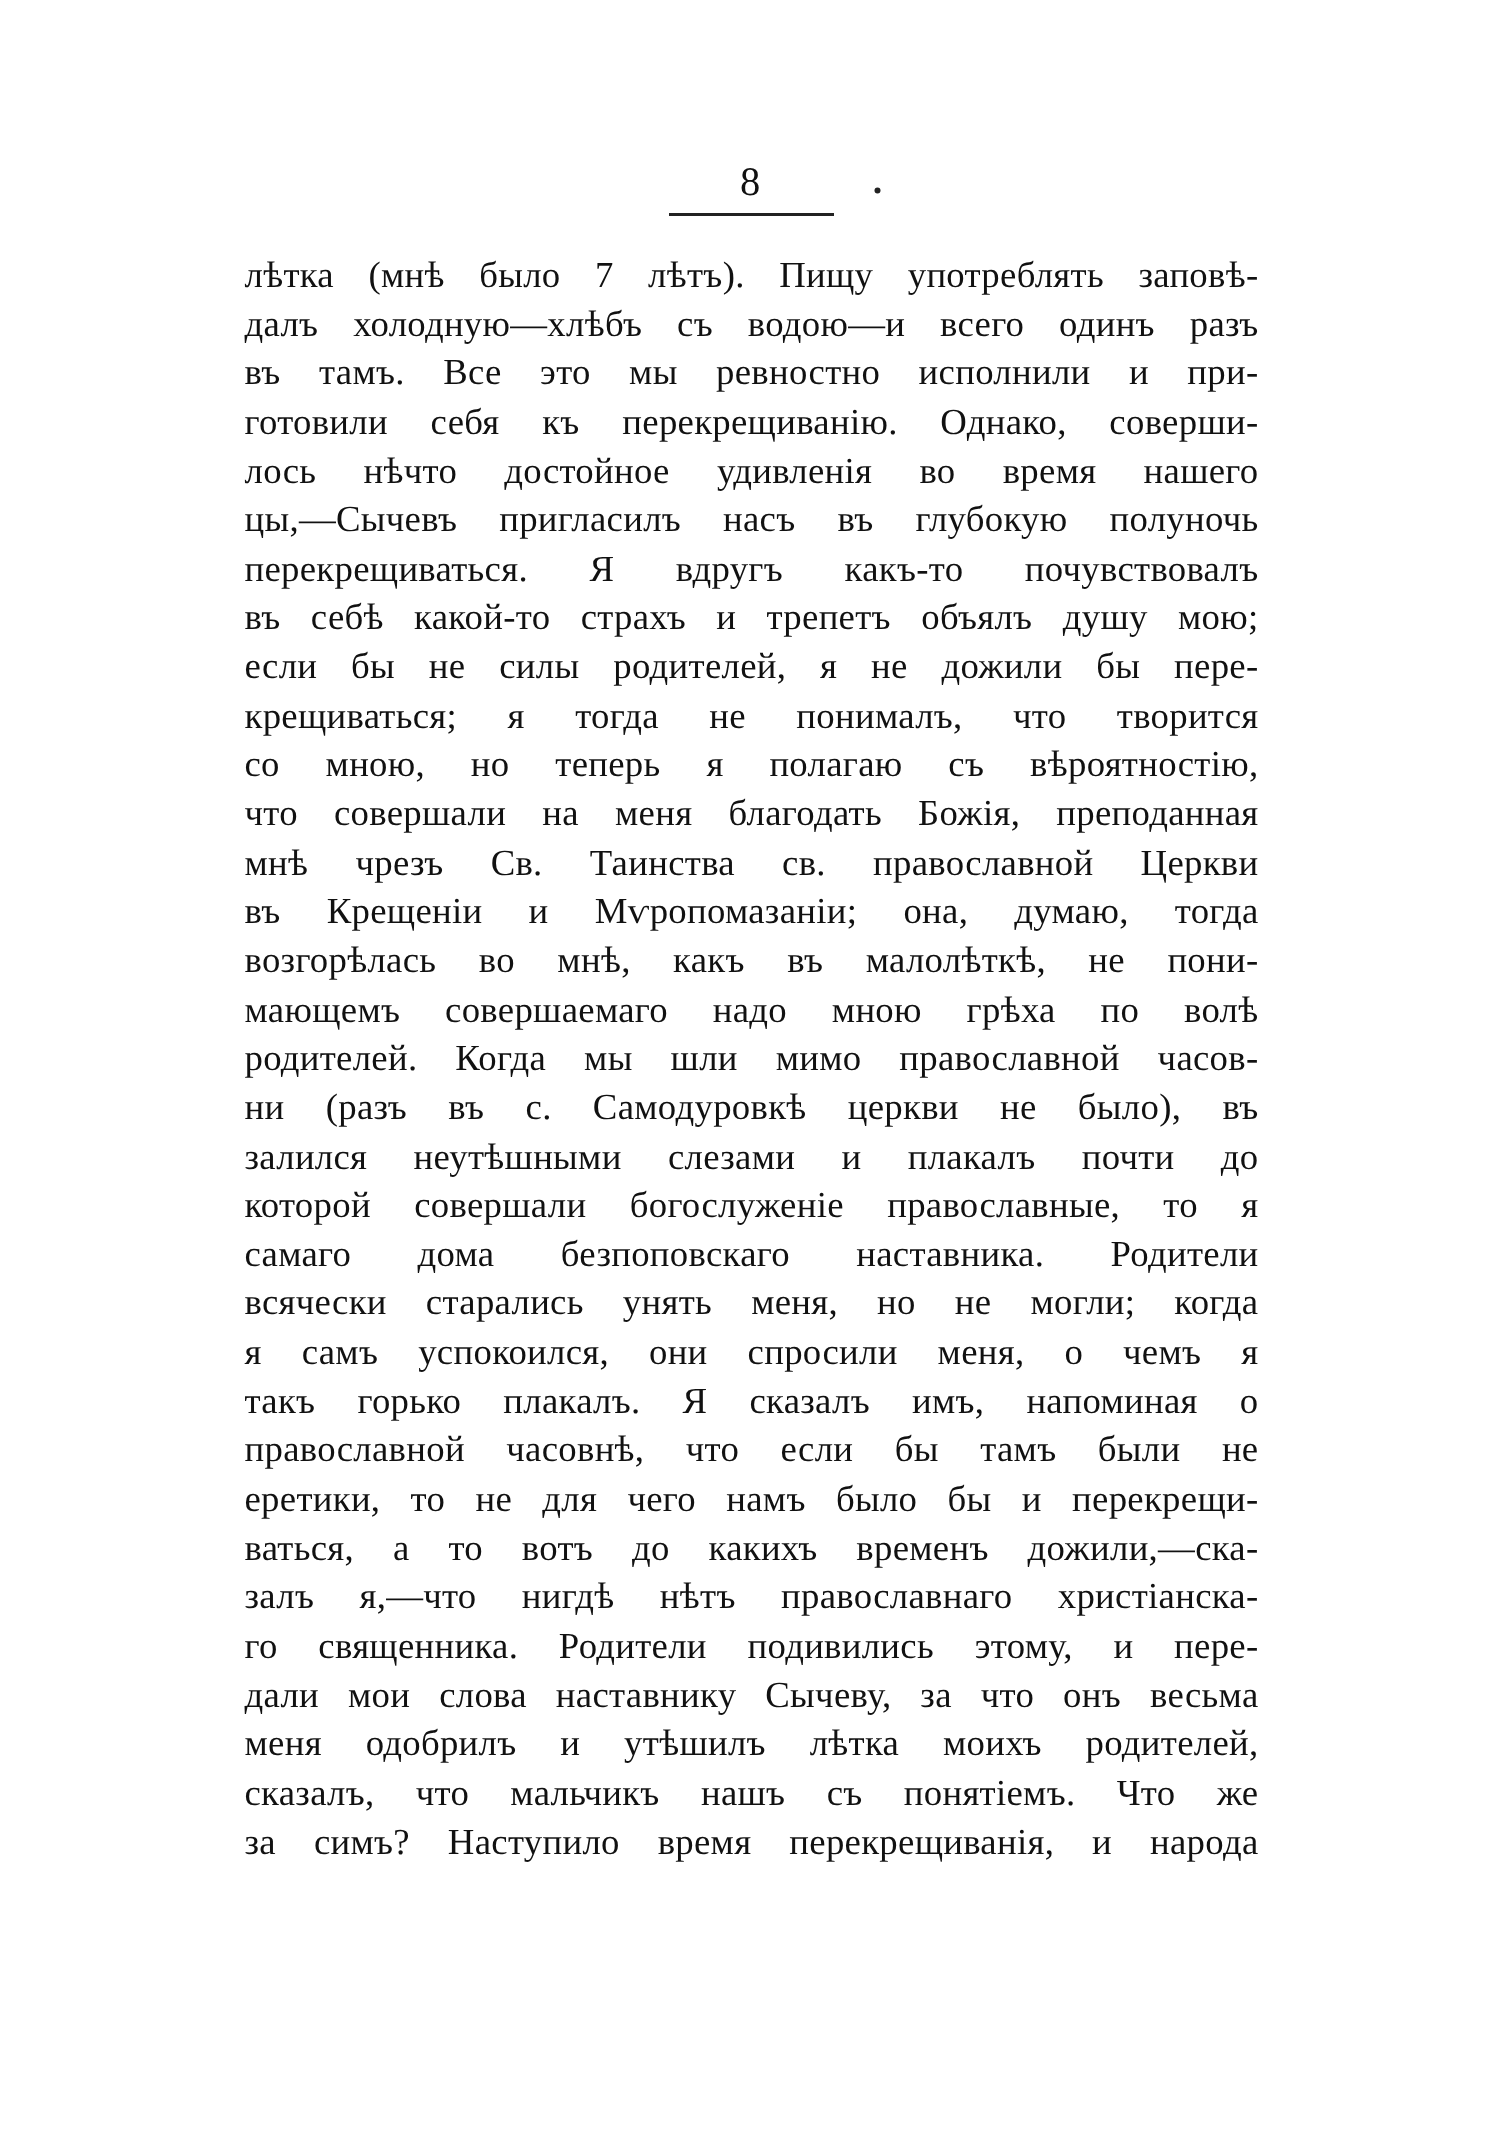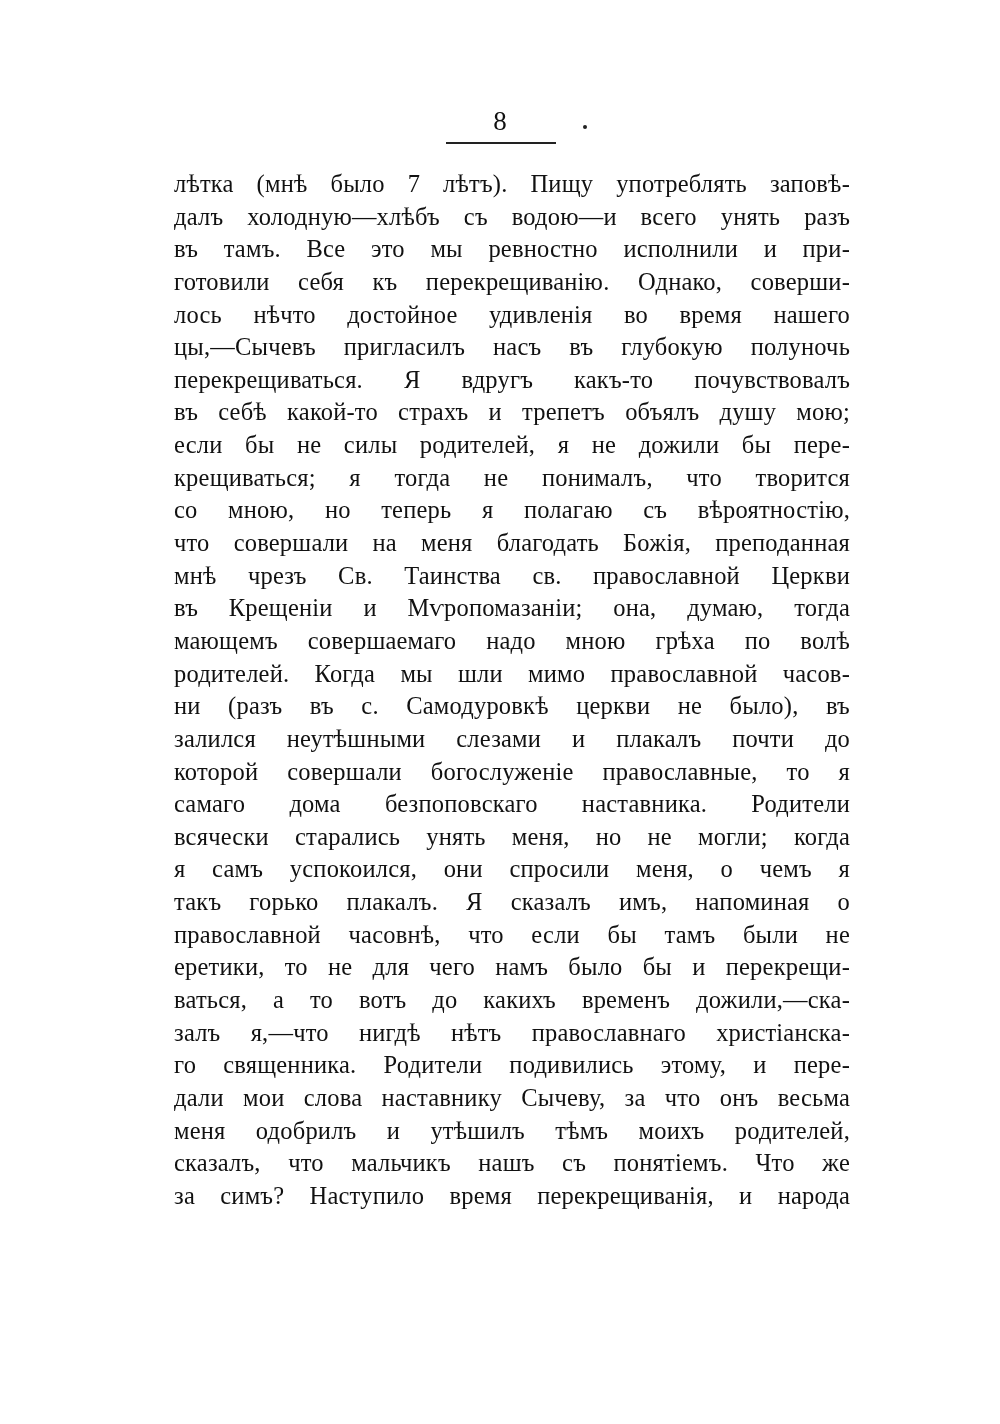--- a/index.html
+++ b/index.html
@@ -9,64 +9,65 @@
     position: absolute; left: 480px; top: 106px; width: 40px; text-align: center;
     font-family: "Liberation Serif", serif; font-size: 27px; color: #111;
   }
   .page-rule {
     position: absolute; left: 446px; top: 142px; width: 110px; height: 0;
     border-top: 2px solid #222;
   }
   .speck { position: absolute; left: 583px; top: 125px; width: 4px; height: 4px; border-radius: 50%; background: #222; }
   .text {
     position: absolute; left: 163px; top: 168px; width: 676px;
-    font-family: "Liberation Serif", serif; font-size: 24.5px; color: #111; margin-left: 11px;
+    font-family: "Liberation Serif", serif; font-size: 24.5px; color: #111;
   }
   .line {
     height: 32.65px; line-height: 32.65px; white-space: nowrap;
     text-align: justify; text-align-last: justify;
     letter-spacing: 0.2px;
   }
   .line.last { text-align-last: justify; }
 </style>
 </head>
 <body>
 
 <div class="page">
   <div class="page-num">8</div>
   <div class="page-rule"></div>
   <div class="speck"></div>
 
   <div class="text">
     <div class="line">лѣтка (мнѣ было 7 лѣтъ). Пищу употреблять заповѣ-</div>
-    <div class="line">далъ холодную—хлѣбъ съ водою—и всего унять разъ</div>
+    <div class="line">далъ холодную—хлѣбъ съ водою—и всего одинъ разъ</div>
     <div class="line">въ тамъ. Все это мы ревностно исполнили и при-</div>
     <div class="line">готовили себя къ перекрещиванію. Однако, соверши-</div>
     <div class="line">лось нѣчто достойное удивленія во время нашего</div>
     <div class="line">цы,—Сычевъ пригласилъ насъ въ глубокую полуночь</div>
     <div class="line">перекрещиваться. Я вдругъ какъ-то почувствовалъ</div>
     <div class="line">въ себѣ какой-то страхъ и трепетъ объялъ душу мою;</div>
     <div class="line">если бы не силы родителей, я не дожили бы пере-</div>
     <div class="line">крещиваться; я тогда не понималъ, что творится</div>
     <div class="line">со мною, но теперь я полагаю съ вѣроятностію,</div>
     <div class="line">что совершали на меня благодать Божія, преподанная</div>
     <div class="line">мнѣ чрезъ Св. Таинства св. православной Церкви</div>
     <div class="line">въ Крещеніи и Мѵропомазаніи; она, думаю, тогда</div>
+    <div class="line">возгорѣлась во мнѣ, какъ въ малолѣткѣ, не пони-</div>
     <div class="line">мающемъ совершаемаго надо мною грѣха по волѣ</div>
     <div class="line">родителей. Когда мы шли мимо православной часов-</div>
     <div class="line">ни (разъ въ с. Самодуровкѣ церкви не было), въ</div>
     <div class="line">залился неутѣшными слезами и плакалъ почти до</div>
     <div class="line">которой совершали богослуженіе православные, то я</div>
     <div class="line">самаго дома безпоповскаго наставника. Родители</div>
     <div class="line">всячески старались унять меня, но не могли; когда</div>
     <div class="line">я самъ успокоился, они спросили меня, о чемъ я</div>
     <div class="line">такъ горько плакалъ. Я сказалъ имъ, напоминая о</div>
     <div class="line">православной часовнѣ, что если бы тамъ были не</div>
     <div class="line">еретики, то не для чего намъ было бы и перекрещи-</div>
     <div class="line">ваться, а то вотъ до какихъ временъ дожили,—ска-</div>
     <div class="line">залъ я,—что нигдѣ нѣтъ православнаго христіанска-</div>
     <div class="line">го священника. Родители подивились этому, и пере-</div>
     <div class="line">дали мои слова наставнику Сычеву, за что онъ весьма</div>
-    <div class="line">меня одобрилъ и утѣшилъ тѣмъ моихъ родителей,</div>
+    <div class="line">меня одобрилъ и утѣшилъ лѣтка моихъ родителей,</div>
     <div class="line">сказалъ, что мальчикъ нашъ съ понятіемъ. Что же</div>
     <div class="line last">за симъ? Наступило время перекрещиванія, и народа</div>
   </div>
 </div>
 
 </body></html>

